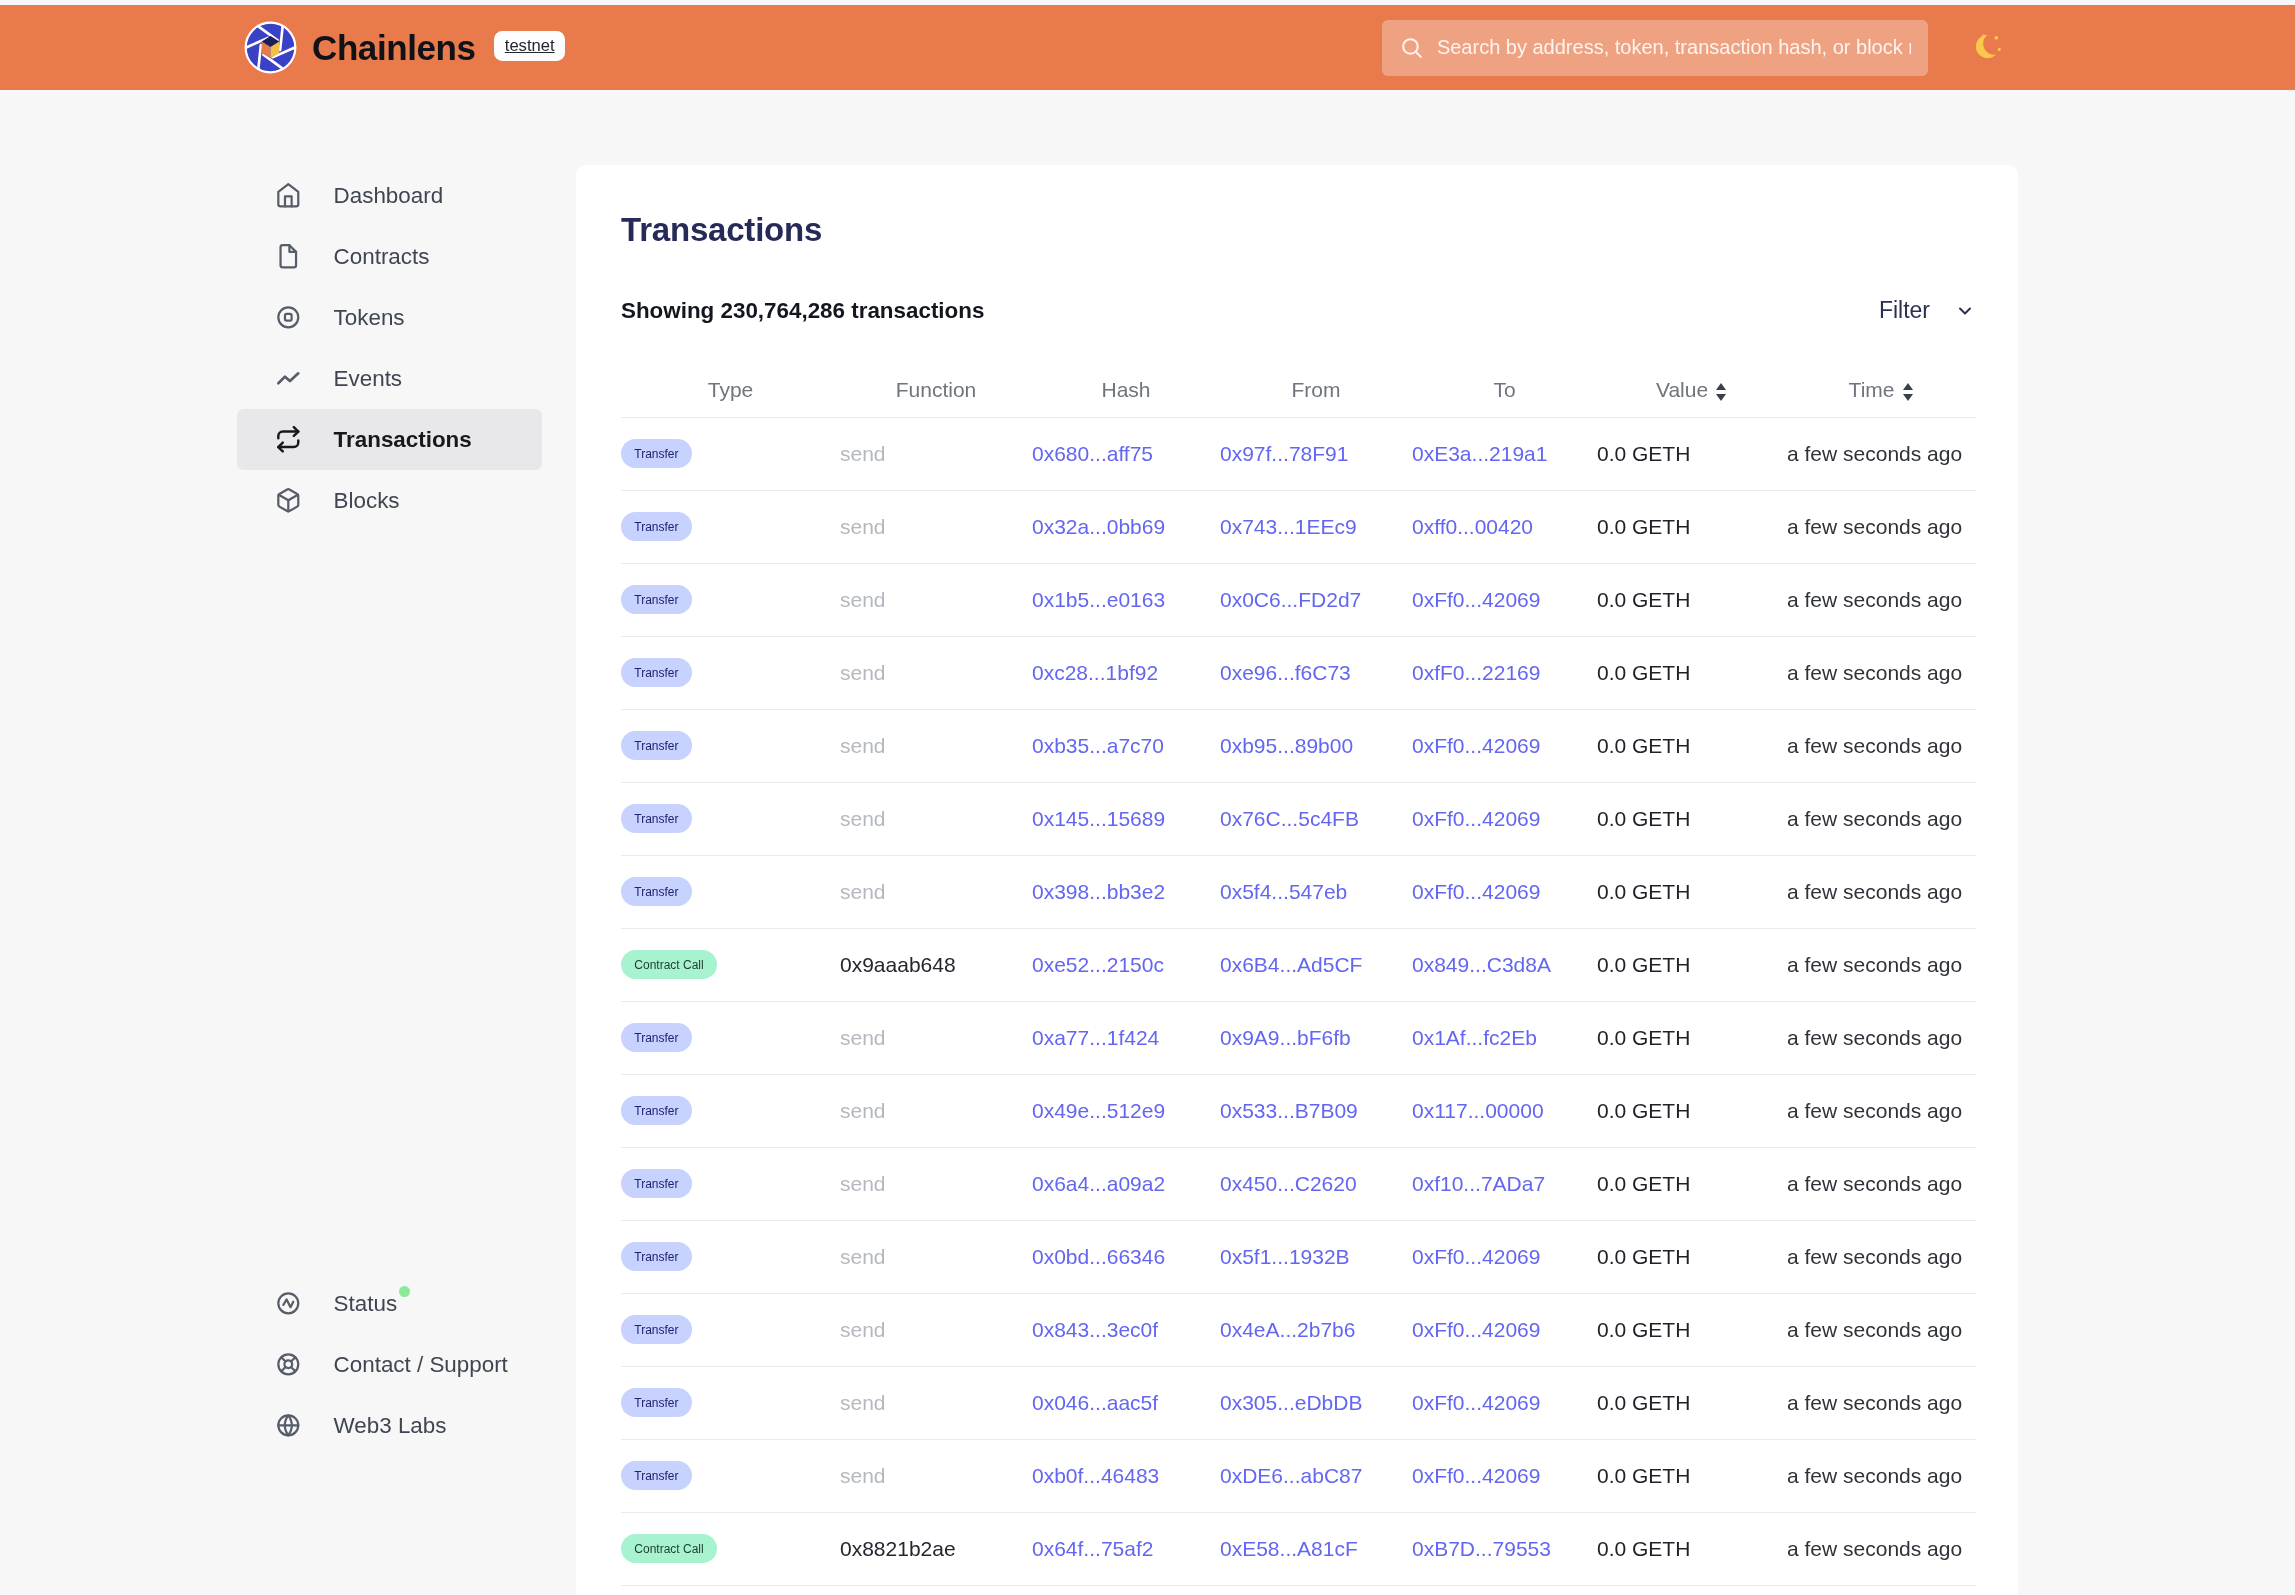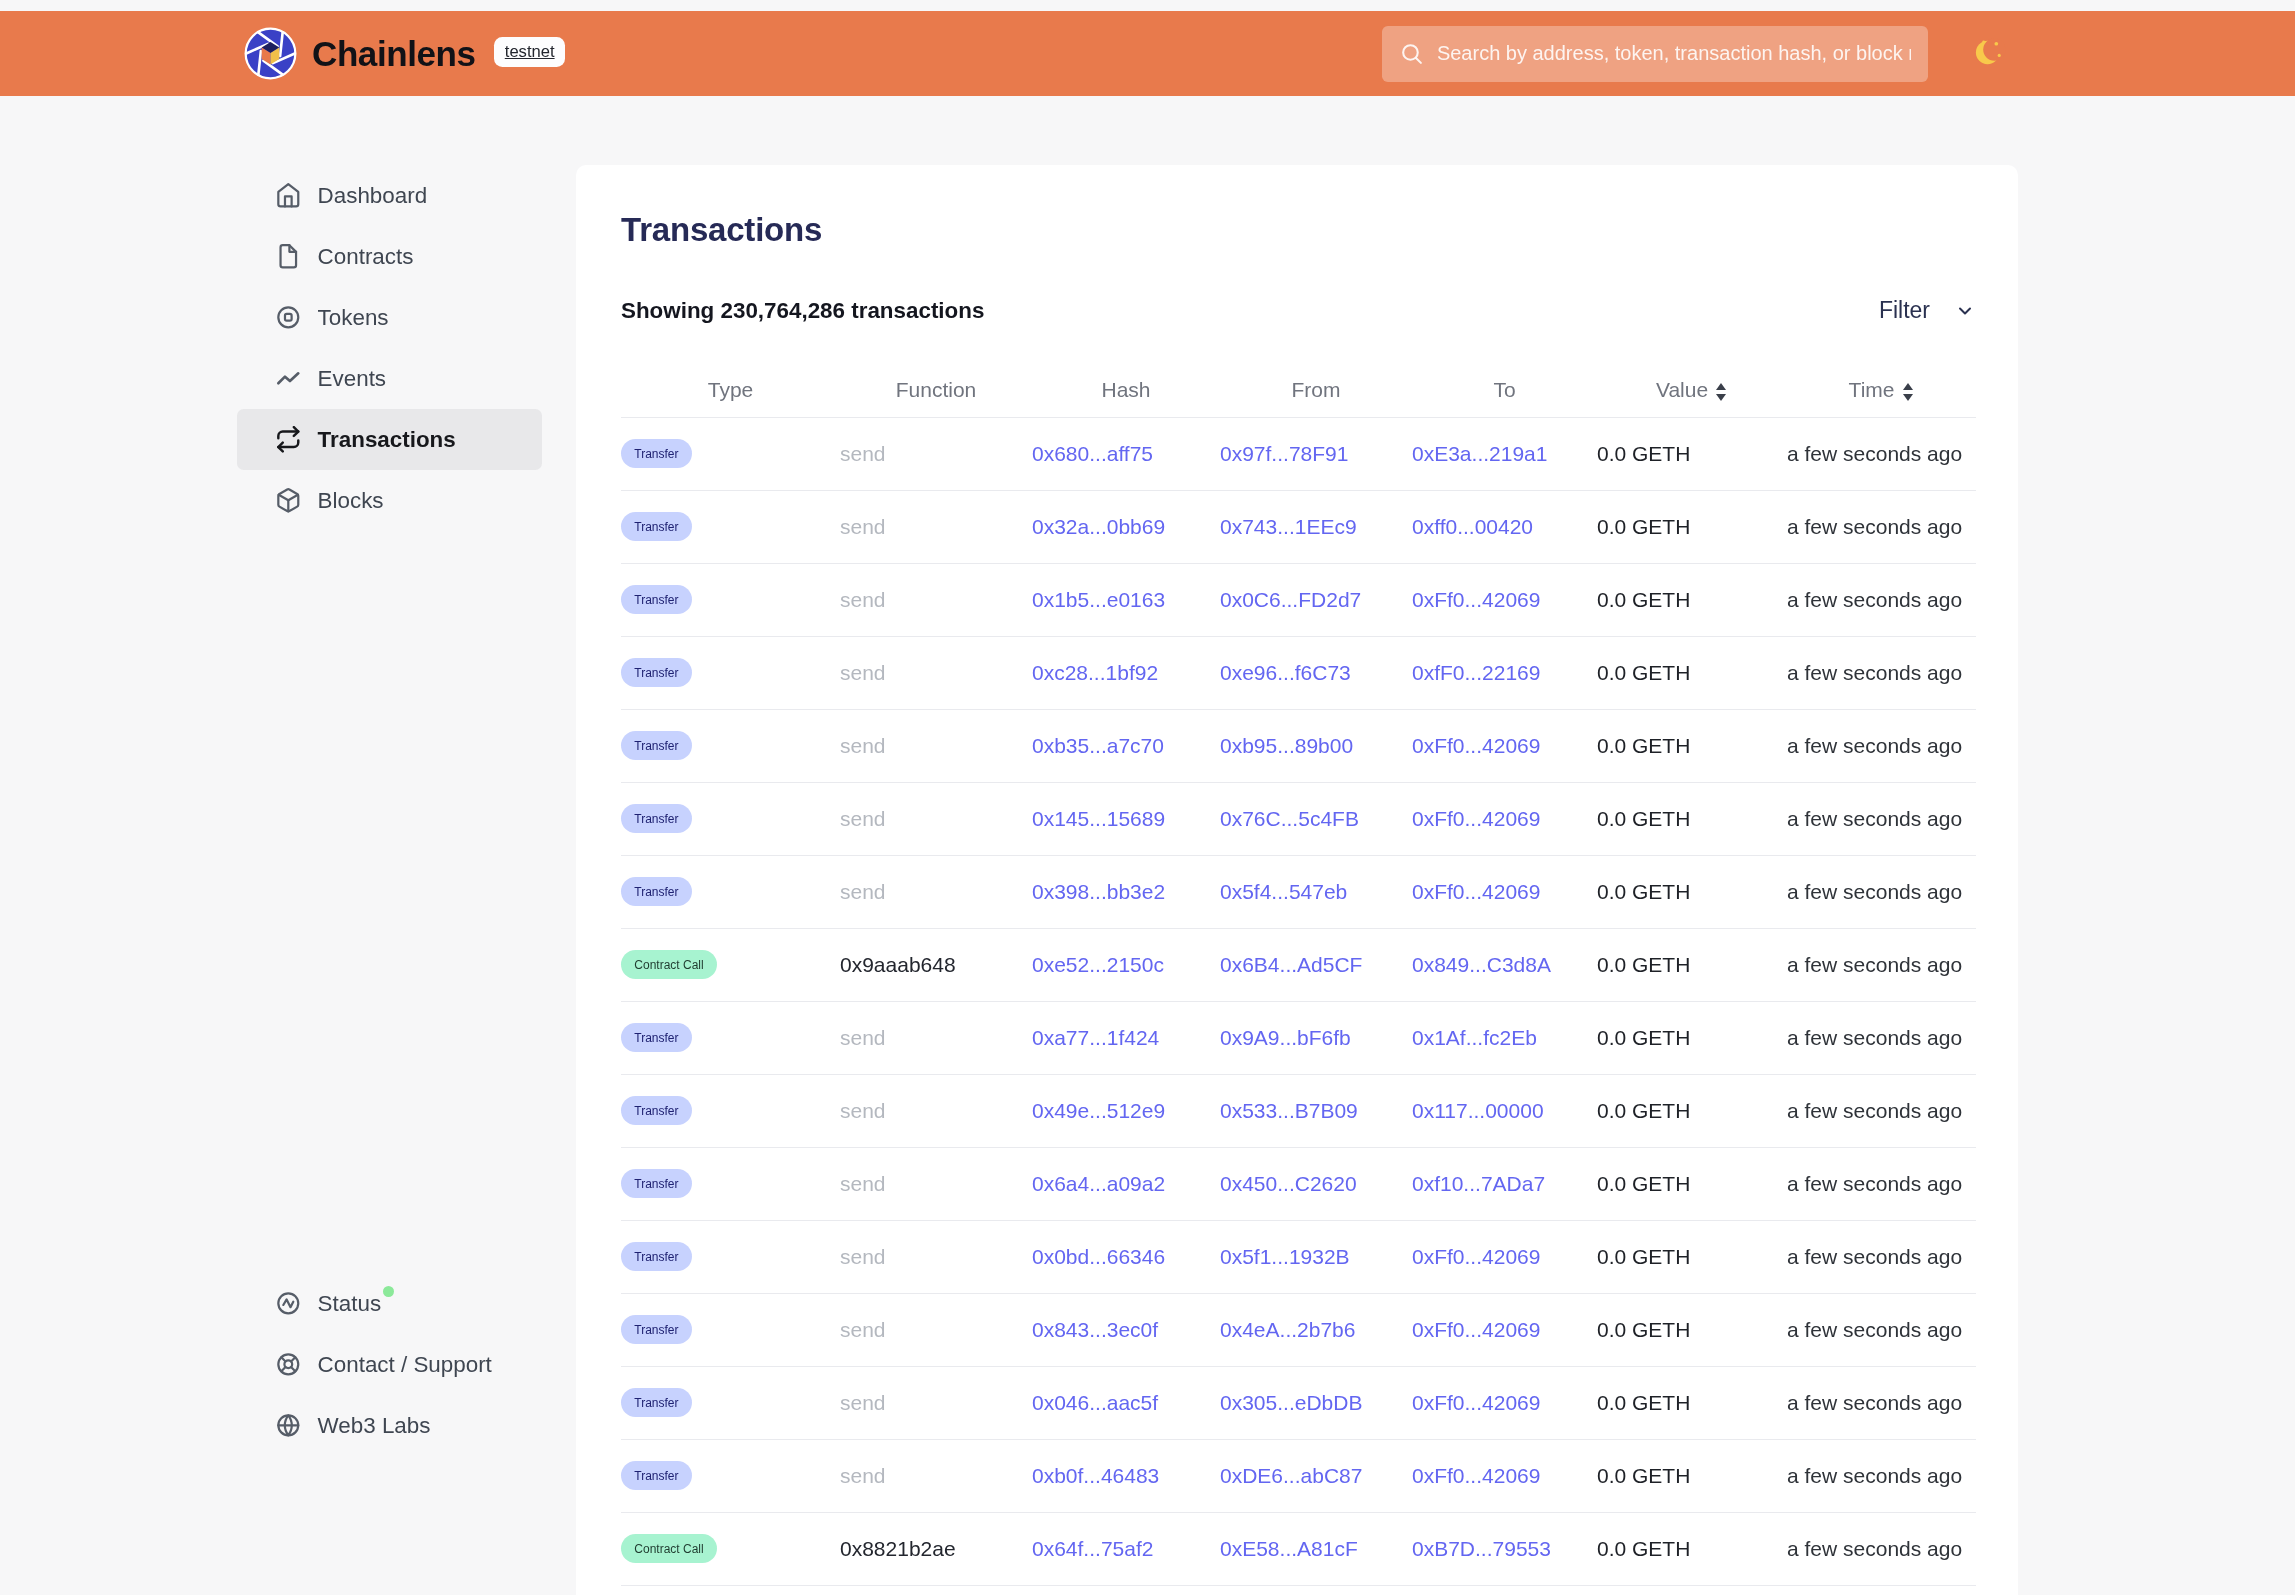--- a/index.html
+++ b/index.html
@@ -4,21 +4,21 @@
 <style>
   * { margin:0; padding:0; box-sizing:border-box; }
   html,body { font-family:"Liberation Sans", sans-serif; }
   #root {
     position:relative; width:2295px; height:1595px; overflow:hidden;
     background:var(--page_bg,#f7f7f8);
   }
 
   
   .topbar {
-    position:absolute; left:0; top:11px; width:2295px; height:85px;
+    position:absolute; left:0; top:5px; width:2295px; height:85px;
     background:var(--header_bg,#e87a4c);
     display:flex; align-items:center;
     padding:0 287px 0 244px;
   }
   .brand-wrap { display:flex; align-items:center; gap:15px; }
   .brand-logo { width:53px; height:53px; display:block; }
   .brand-name { font-size:35px; font-weight:700; color:var(--brand_text,#111217); letter-spacing:-0.4px; }
   .testnet-badge {
     align-self:flex-start; margin-top:10px; margin-left:3.3px;
     background:#fdfdfe; color:#23262e; font-size:16.6px; line-height:1;
@@ -36,21 +36,21 @@
     font-size:20px; color:#ffffff; font-family:"Liberation Sans",sans-serif;
   }
   .searchbox input::placeholder { color:rgba(255,255,255,0.88); }
   .theme-toggle { margin-left:43px; width:37px; height:37px; background:transparent; border:none; cursor:pointer; }
 
   
   .sidebar {
     position:absolute; left:237px; top:165px; width:305px; height:1430px;
   }
   .nav-item {
-    display:flex; align-items:center; height:61px; padding-left:38px; gap:16px;
+    display:flex; align-items:center; height:61px; padding-left:38px; gap:32px;
     color:var(--sidebar_text,#3f4651); font-size:22.4px; cursor:pointer;
     border-radius:6.6px; white-space:nowrap;
   }
   .nav-item svg { width:26.6px; height:26.6px; stroke:#565d68; flex:0 0 auto; }
   .nav-item.active {
     background:var(--sidebar_active_bg,#e8e8ea);
     color:var(--sidebar_active_text,#17181c); font-weight:700;
   }
   .nav-item.active svg { stroke:#17181c; }
   .sidebar-footer { position:absolute; left:0; bottom:139px; width:100%; }

